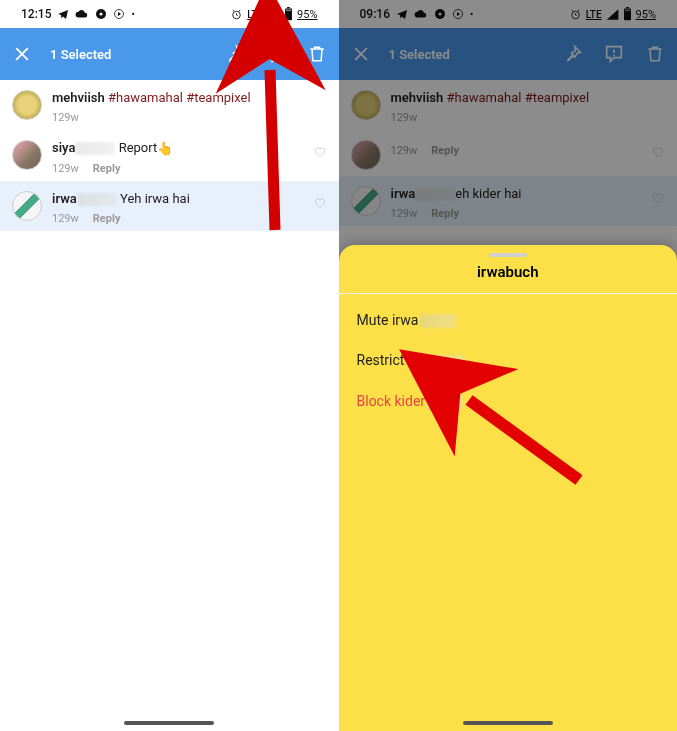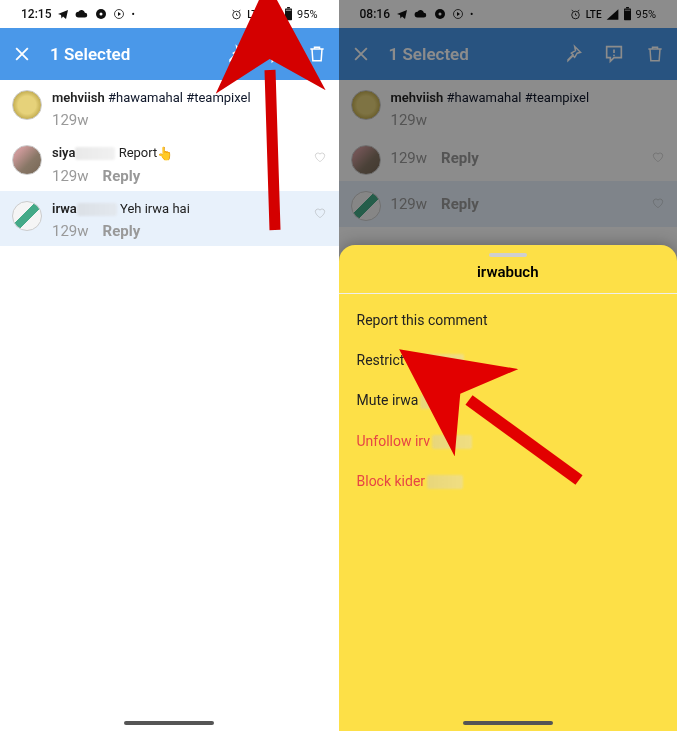--- a/index.html
+++ b/index.html
@@ -39,36 +39,36 @@
       font-size: 12px;
       color: #111;
       position: relative;
       z-index: 1;
     }
     .status-left, .status-right {
       display: flex;
       align-items: center;
       gap: 6px;
     }
-    .status-right { gap: 4px; }
+    .status-right { gap: 4px; text-decoration: underline; }
     .status-bar .time { font-weight: 500; }
     .ico { display:inline-flex; }
     .header {
       height: 52px;
       background: #4a98e9;
       display: flex;
       align-items: center;
       padding: 0 12px;
       gap: 14px;
       color: #fff;
       position: relative;
       z-index: 1;
     }
     .header-left { display:flex; align-items:center; gap: 18px; flex: 1; }
-    .header-title { font-size: 17px; font-weight: 600; }
+    .header-title { font-size: 13px; font-weight: 600; }
     .header-actions { display:flex; align-items:center; gap: 20px; }
     .btn-icon { cursor: pointer; display:inline-flex; }
 
     .comments { position: relative; z-index: 1; }
     .comment {
       display: flex;
       padding: 10px 12px 6px 12px;
       gap: 10px;
       align-items: flex-start;
       border-bottom: 0;
@@ -80,31 +80,31 @@
       border: 1px solid #ccc;
       position: relative;
       overflow: hidden;
     }
     .avatar.av1 { background: radial-gradient(circle at 50% 50%, #e6d27a 45%, #b8a143 80%); }
     .avatar.av2 { background: linear-gradient(135deg,#c99 20%,#876 60%,#765 100%);}
     .avatar.av3 { background: linear-gradient(135deg,#f5f5f5 40%,#4a8 40%, #4a8 60%,#f5f5f5 60%);}
     .comment .body { flex: 1; font-size: 13px; }
     .comment .line1 { line-height: 1.3; }
     .username { font-weight: 600; color: #222; }
-    .hashtag { color: #0f172a; }
+    .hashtag { color: #7f1d1d; }
     .text { color: #222; }
     .blur {
       display:inline-block;
       vertical-align: middle;
       height: 13px;
       background: linear-gradient(90deg, rgba(200,200,200,0.4), rgba(220,220,220,0.4));
       filter: blur(1px);
       border-radius: 2px;
     }
-    .meta { margin-top: 4px; font-size: 15px; color: #999; display:flex; gap: 14px; align-items: center; }
+    .meta { margin-top: 4px; font-size: 11px; color: #999; display:flex; gap: 14px; align-items: center; }
     .meta .reply { color: #999; font-weight: bold; }
     .heart-out {
       width: 14px; height: 14px; margin-top: 4px; flex-shrink:0;
       opacity: 0.4;
     }
 
     .nav-bar {
       position: absolute;
       bottom: 6px;
       left: 0; right: 0;
@@ -315,21 +315,21 @@
           </marker>
         </defs>
         <line x1="45" y1="190" x2="40" y2="30" stroke="#d40000" stroke-width="11" marker-end="url(#ahL)"></line>
       </svg>
     </div>
   </div>
 
   <div class="phone right-phone" id="phone-right">
     <div class="status-bar">
       <div class="status-left">
-        <span class="time">08:16</span>
+        <span class="time">09:16</span>
         <span class="ico">
           <svg width="12" height="12" viewBox="0 0 24 24">
               <path fill="#111" d="M2 12l20-8-4 18-6-5-3 4-1-7z"></path>
             </svg>
         </span>
         <span class="ico">
           <svg width="14" height="10" viewBox="0 0 24 16">
               <path fill="#111" d="M6 14a5 5 0 010-10 6 6 0 0111 2 4 4 0 010 8H6z"></path>
             </svg>
         </span>
@@ -427,20 +427,23 @@
         <span class="heart-out">
           <svg width="14" height="14" viewBox="0 0 24 24">
               <path fill="none" stroke="#888" stroke-width="1.6" d="M12 20s-8-5-8-11a4.5 4.5 0 018-2 4.5 4.5 0 018 2c0 6-8 11-8 11z"></path>
             </svg>
         </span>
       </div>
 
       <div class="comment selected">
         <div class="avatar av3"></div>
         <div class="body">
+          <div class="line1">
+            <span class="username">irwa</span><span class="blur" style="width:40px;"></span><span class="text">eh kider hai</span>
+          </div>
           <div class="meta">
             <span>129w</span>
             <span class="reply">Reply</span>
           </div>
         </div>
         <span class="heart-out">
           <svg width="14" height="14" viewBox="0 0 24 24">
               <path fill="none" stroke="#888" stroke-width="1.6" d="M12 20s-8-5-8-11a4.5 4.5 0 018-2 4.5 4.5 0 018 2c0 6-8 11-8 11z"></path>
             </svg>
         </span>
@@ -449,30 +452,24 @@
 
     <div class="nav-bar" style="z-index:20;">
       <div class="nav-pill"></div>
     </div>
 
     <div class="sheet">
       <div class="sheet-handle"></div>
       <div class="sheet-title">irwabuch</div>
       <div class="sheet-items">
         <div class="sheet-item">
-          <span>Report this comment</span>
+          <span>Mute irwa</span><span class="blur" style="width:36px;margin-left:2px;"></span>
         </div>
         <div class="sheet-item">
           <span>Restrict ir</span><span class="blur" style="width:46px;margin-left:2px;"></span>
-        </div>
-        <div class="sheet-item">
-          <span>Mute irwa</span><span class="blur" style="width:36px;margin-left:2px;"></span>
-        </div>
-        <div class="sheet-item danger">
-          <span>Unfollow irv</span><span class="blur" style="width:40px;margin-left:2px;"></span>
         </div>
         <div class="sheet-item danger">
           <span>Block kider</span><span class="blur" style="width:36px;margin-left:2px;"></span>
         </div>
       </div>
 
       <div class="arrow" style="left:100px; top:135px;">
         <svg width="160" height="120">
           <defs>
             <marker id="ahR" viewBox="0 0 10 10" refX="2" refY="5" markerWidth="9" markerHeight="9" orient="auto">

